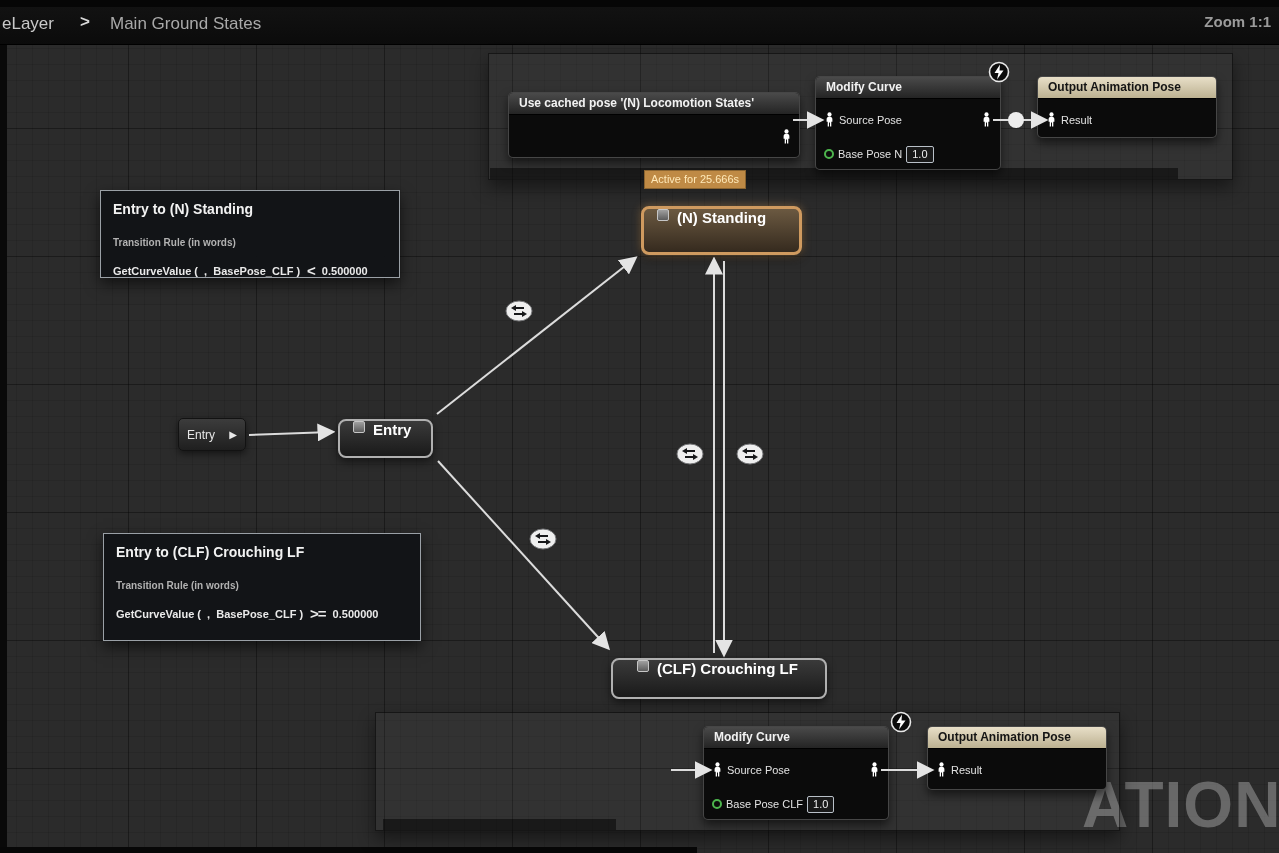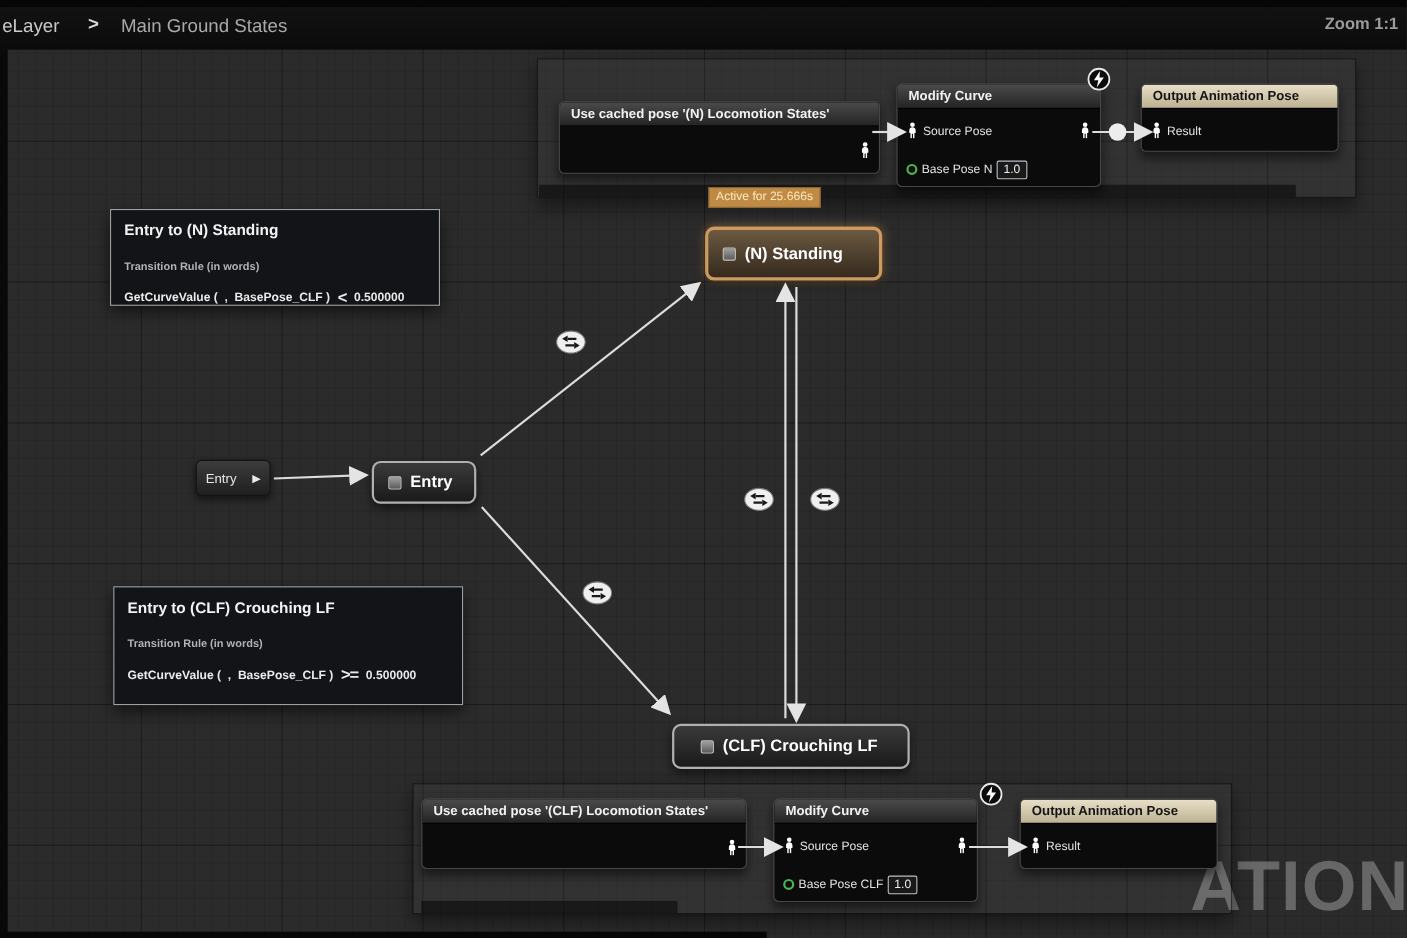--- a/index.html
+++ b/index.html
@@ -40,21 +40,21 @@
   .pin-row { display:flex; align-items:center; gap:4px; padding:0 8px; height:26px;
     font-size:11px; color:#e2e2e2; margin-top:8px; }
   .pin-row.second { margin-top:10px; height:22px; }
   .pin-spacer { flex:1; }
   .out-pin-abs { position:absolute; right:7px; top:36px; }
   .green-pin { width:10px; height:10px; border:2px solid #4db54d; border-radius:50%; flex:0 0 auto; }
   .value-box { border:1px solid #b9c0c8; border-radius:2px; padding:0 5px; font-size:11px;
     color:#eee; background:rgba(255,255,255,0.06); height:17px; line-height:15px; }
 
   
-  .state { position:absolute; display:flex; align-items:center; gap:8px; padding:0 13px;
+  .state { position:absolute; display:flex; align-items:flex-start; gap:8px; padding:0 13px;
     background:linear-gradient(#3a3a3a,#1a1a1a); border:2px solid #b0b0b0; border-radius:8px;
     color:#fff; font-weight:bold; font-size:15px; box-shadow:0 4px 9px rgba(0,0,0,0.5); }
   .state .sq { width:12px; height:12px; background:linear-gradient(#a0a0a0,#5c5c5c);
     border:1px solid #c6c6c6; border-radius:2px; flex:0 0 auto; }
   .state.active { border:3px solid #cf9a5f; background:linear-gradient(#6b5941,#352a1e);
     box-shadow:0 0 10px rgba(215,160,95,0.45), 0 4px 9px rgba(0,0,0,0.5); }
   .entry-bubble { position:absolute; left:178px; top:418px; width:68px; height:33px;
     display:flex; align-items:center; justify-content:space-between; padding:0 8px;
     background:linear-gradient(#3c3c3c,#1f1f1f); border:1px solid #121212; border-radius:5px;
     color:#e6e6e6; font-size:12px; box-shadow:0 3px 7px rgba(0,0,0,0.5); }
@@ -142,29 +142,20 @@
             <path d="M5.5 4.6 C3.4 4.6 2.6 6 2.6 7.6 L2.6 9.8 L3.7 9.8 L3.7 14.6 L5 14.6 L5 10.6 L6 10.6 L6 14.6 L7.3 14.6 L7.3 9.8 L8.4 9.8 L8.4 7.6 C8.4 6 7.6 4.6 5.5 4.6 Z" fill="#fff"></path>
           </svg>
       </span>
       <span>Result</span>
     </div>
   </div>
 
   <div class="group-panel" style="left:375px; top:712px; width:745px; height:119px;"></div>
   <div class="panel-shadow" style="left:383px; top:819px; width:233px; height:11px;"></div>
 
-  <div class="node" style="left:383px; top:726px; width:296px; height:64px;">
-    <div class="node-header">Use cached pose '(CLF) Locomotion States'</div>
-    <span class="out-pin-abs">
-      <svg width="11" height="15" viewBox="0 0 11 15">
-          <circle cx="5.5" cy="2.4" r="2.1" fill="#fff"></circle>
-          <path d="M5.5 4.6 C3.4 4.6 2.6 6 2.6 7.6 L2.6 9.8 L3.7 9.8 L3.7 14.6 L5 14.6 L5 10.6 L6 10.6 L6 14.6 L7.3 14.6 L7.3 9.8 L8.4 9.8 L8.4 7.6 C8.4 6 7.6 4.6 5.5 4.6 Z" fill="#fff"></path>
-        </svg>
-    </span>
-  </div>
 
   <div class="node" style="left:703px; top:726px; width:186px; height:94px;">
     <div class="node-header">Modify Curve</div>
     <div class="pin-row">
       <span>
         <svg width="11" height="15" viewBox="0 0 11 15">
             <circle cx="5.5" cy="2.4" r="2.1" fill="#fff"></circle>
             <path d="M5.5 4.6 C3.4 4.6 2.6 6 2.6 7.6 L2.6 9.8 L3.7 9.8 L3.7 14.6 L5 14.6 L5 10.6 L6 10.6 L6 14.6 L7.3 14.6 L7.3 9.8 L8.4 9.8 L8.4 7.6 C8.4 6 7.6 4.6 5.5 4.6 Z" fill="#fff"></path>
           </svg>
       </span>

